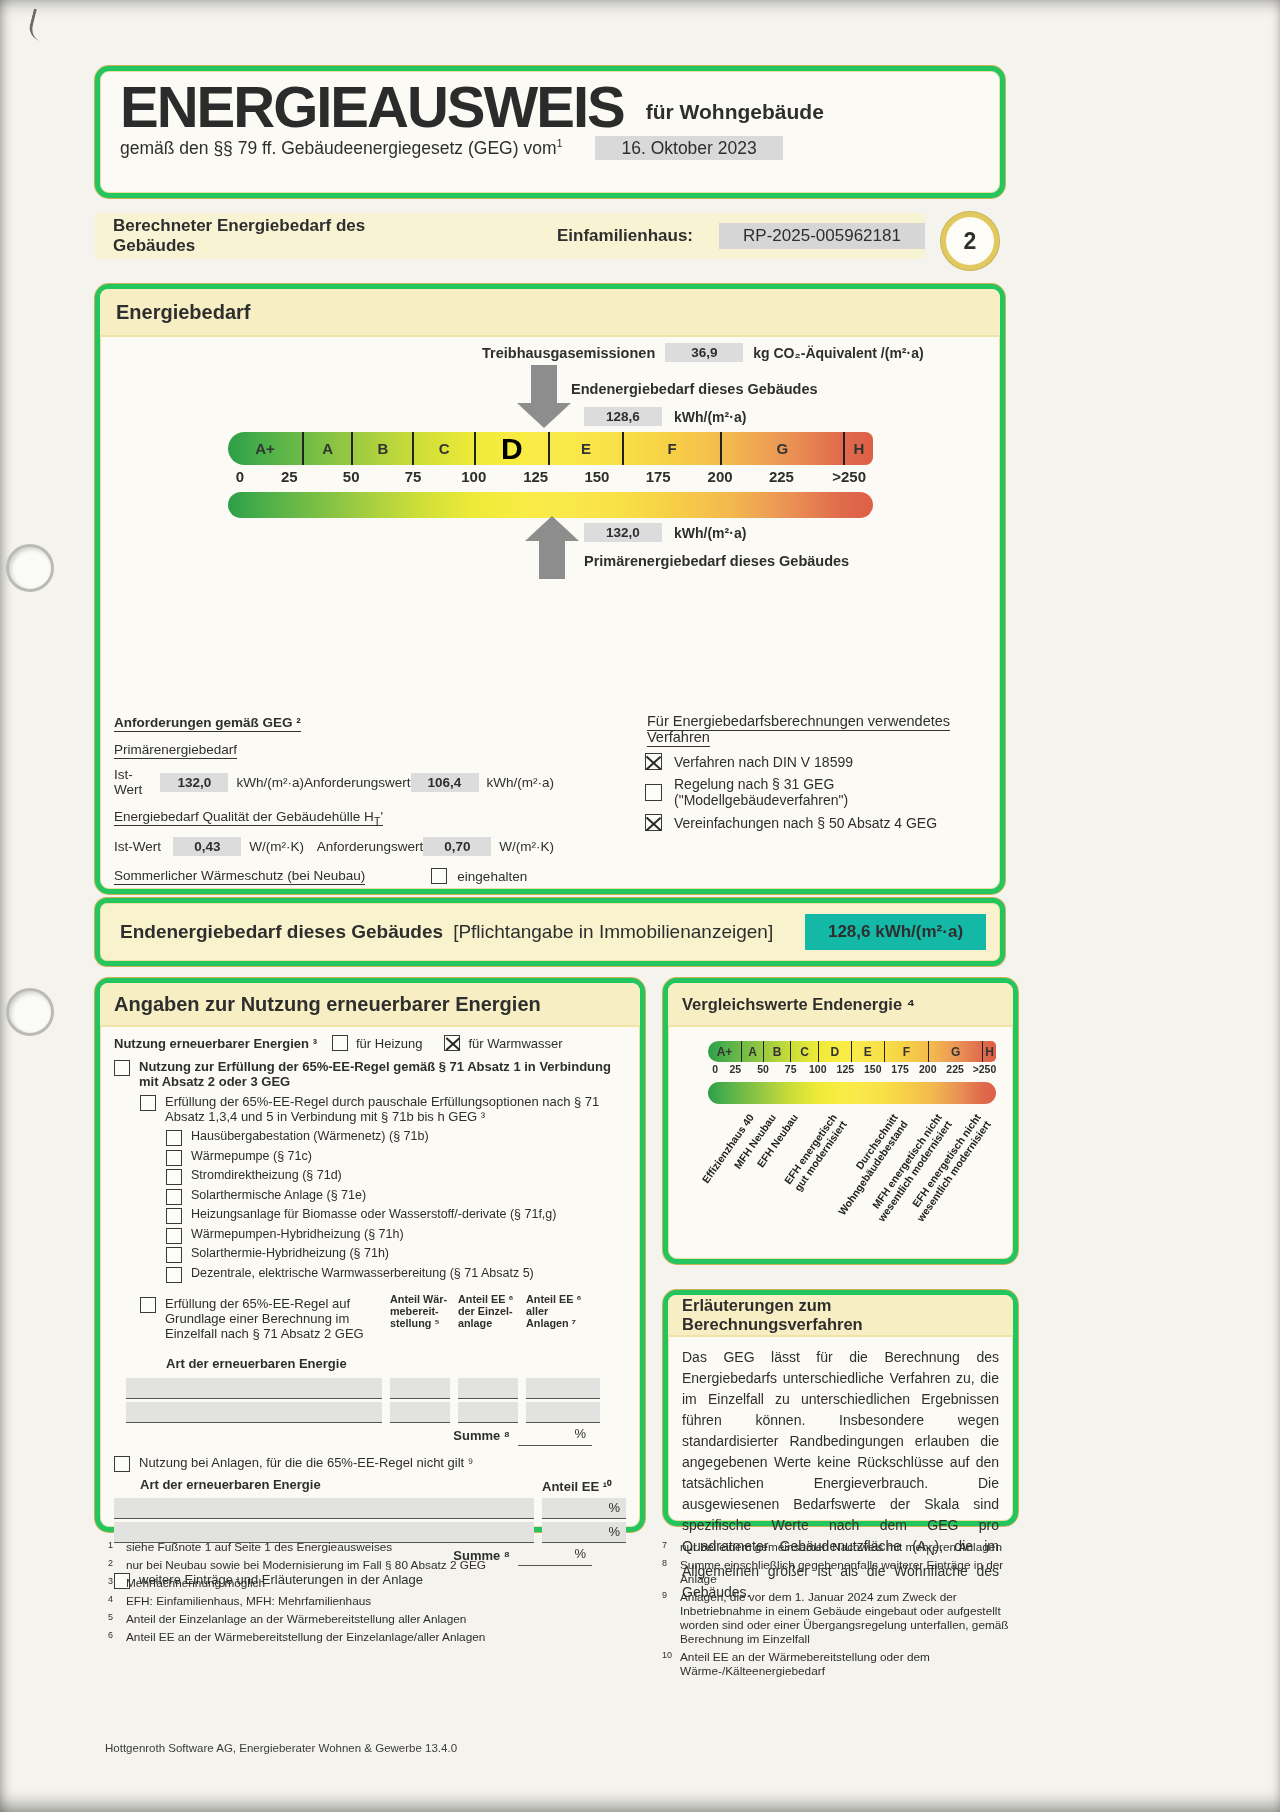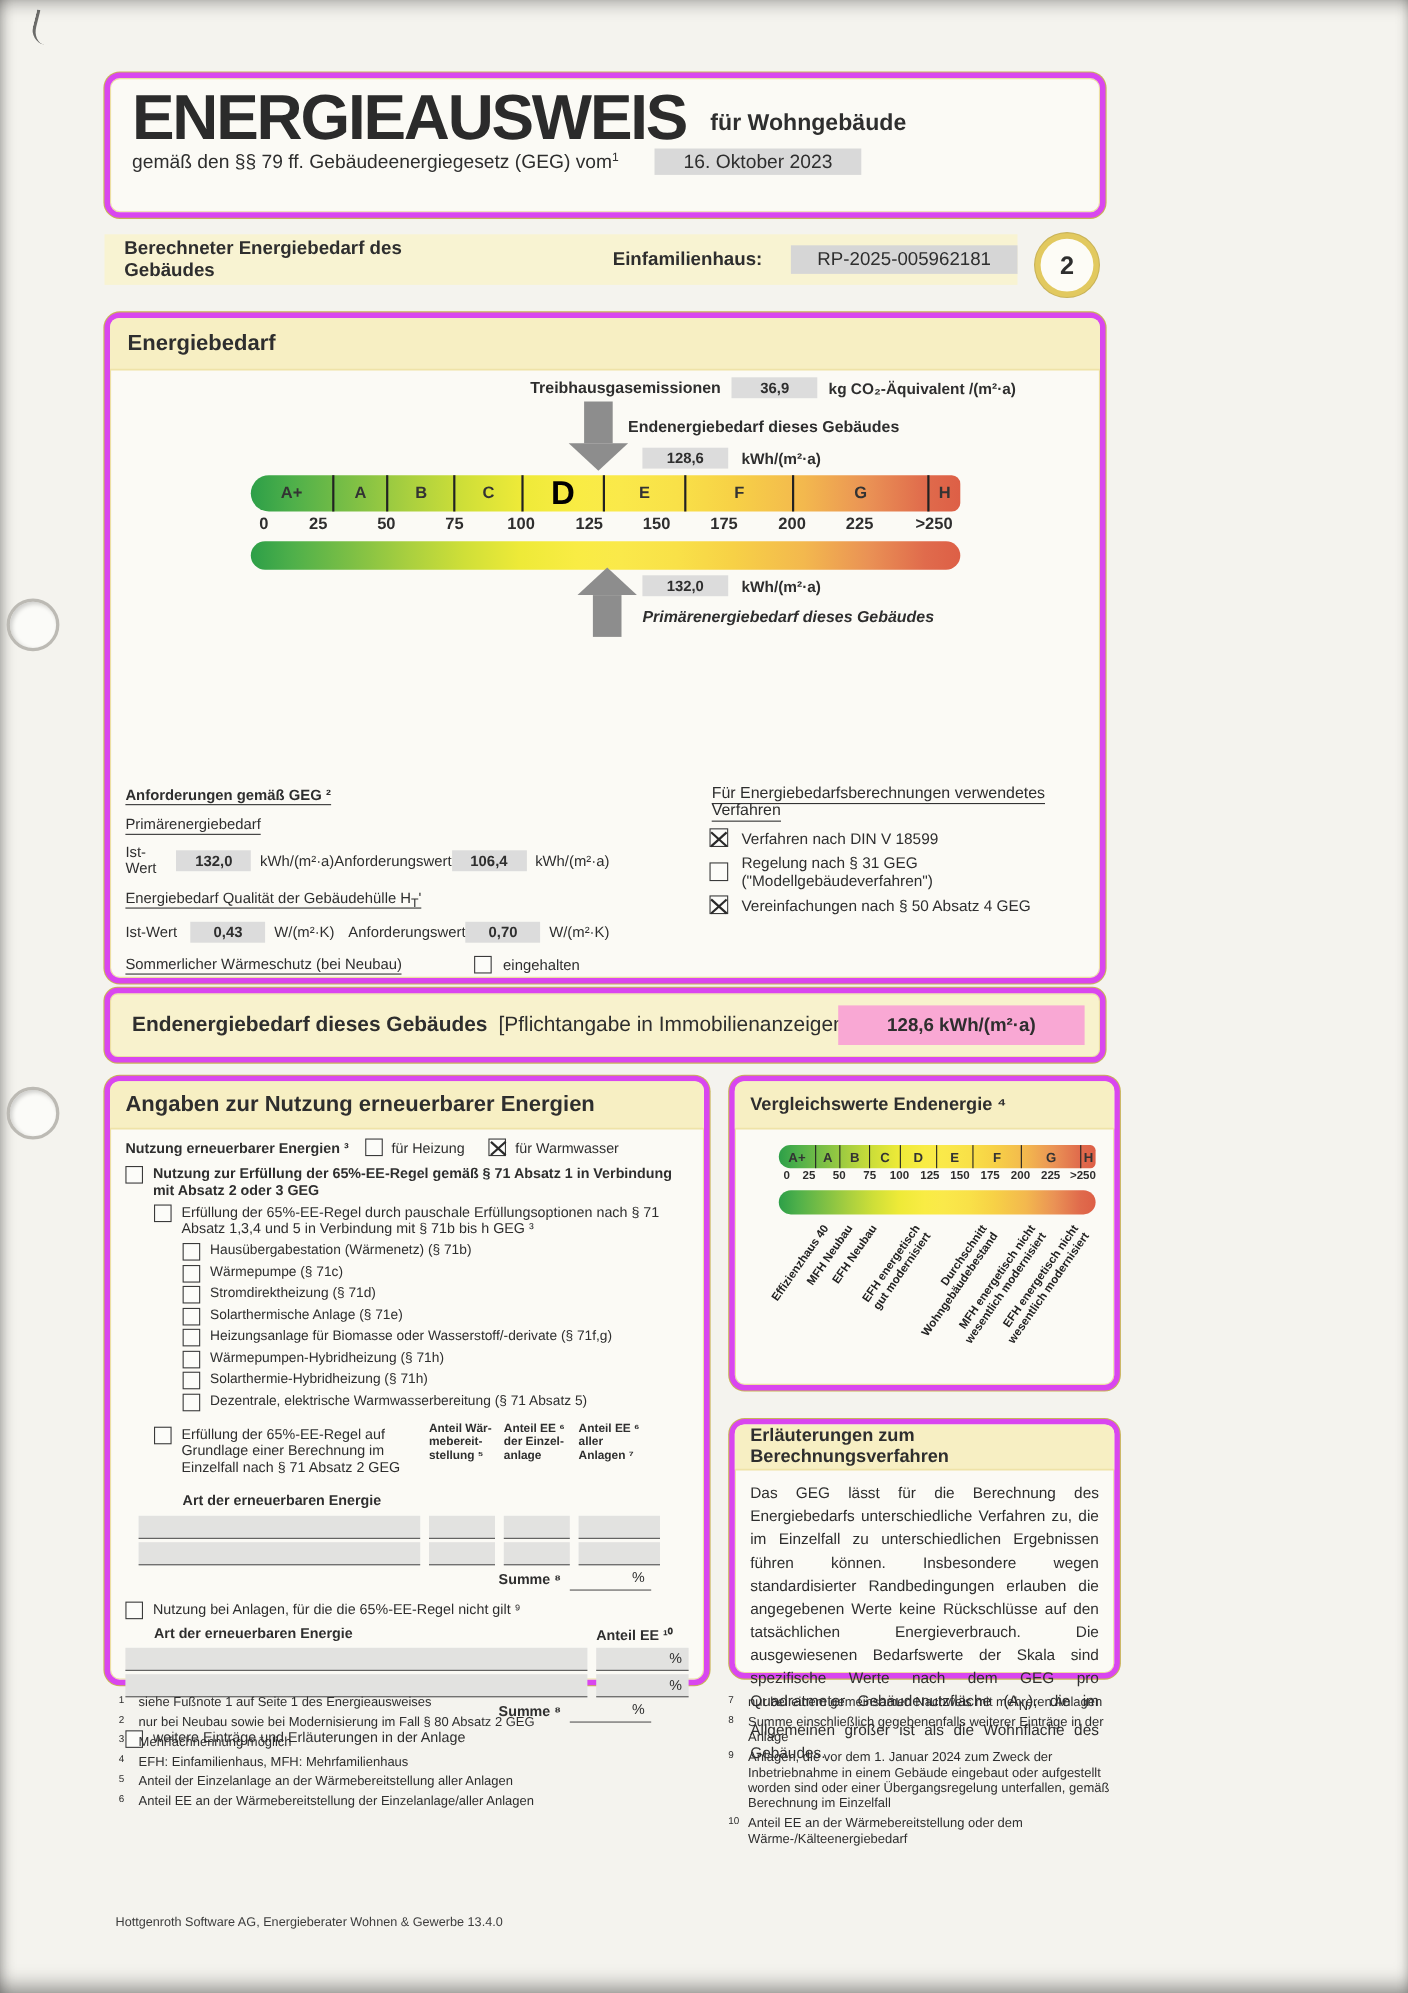--- a/index.html
+++ b/index.html
@@ -21,21 +21,21 @@
   .vbox{display:inline-block;background:#dcdcdc;font-weight:bold;text-align:center;
     padding:2px 8px;min-width:62px;}
   .cb{width:14px;height:14px;border:1.7px solid #3a3a3a;display:inline-block;
     position:relative;background:#fcfcf9;flex:none;vertical-align:-2px;}
   .cb.checked::before,.cb.checked::after{content:"";position:absolute;left:-14%;top:50%;
     width:128%;height:2px;background:#2a2a2a;}
   .cb.checked::before{transform:rotate(42deg);}
   .cb.checked::after{transform:rotate(-42deg);}
 
   
-  .gbox{position:absolute;border:5px solid #d946ef;border-radius:14px;background:#fbfaf5;
+  .gbox{position:absolute;border:5px solid #22c55e;border-radius:14px;background:#fbfaf5;
     box-shadow:0 0 0 1px #c8b257, inset 0 0 0 1px #ecdfa2;}
   .strip{background:#f7efc3;border-radius:8px 8px 0 0;border-bottom:2px solid #efe3a8;}
 
   
   .hdr{left:95px;top:66px;width:900px;height:122px;}
   .hdr-inner{padding:6px 16px 0 20px;}
   .hdr h1{margin:0;display:inline-block;font-size:58px;letter-spacing:-2px;
     font-weight:bold;color:#2b2b2b;line-height:1.02;}
   .hdr .forlabel{font-size:21px;font-weight:bold;margin-left:22px;vertical-align:8px;}
   .lawline{font-size:17.5px;margin-top:1px;}
@@ -68,21 +68,21 @@
     border-top:25px solid #8d8d8d;}
   .arrow .headU{width:0;height:0;border-left:27px solid transparent;border-right:27px solid transparent;
     border-bottom:25px solid #8d8d8d;}
   .adown{top:28px;left:49%;}
   .aup{top:179px;left:50.3%;}
   .endlab{position:absolute;left:471px;top:44px;font-weight:bold;font-size:14.5px;}
   .endval{position:absolute;left:484px;top:70px;display:flex;gap:12px;align-items:center;}
   .endval .unit{font-weight:bold;font-size:14px;}
   .primval{position:absolute;left:484px;top:186px;display:flex;gap:12px;align-items:center;}
   .primval .unit{font-weight:bold;font-size:14px;}
-  .primlab{position:absolute;left:484px;top:216px;font-weight:bold;font-size:14.5px;font-style:italic;}
+  .primlab{position:absolute;left:484px;top:216px;font-weight:bold;font-size:14.5px;}
 
   .energy-gradient{background:linear-gradient(90deg,
     #2d9f48 0%,#4fb04a 6%,#7cbf45 14%,#a8cf3f 22%,#cfdf38 30%,#eeea38 38%,
     #f9ec44 46%,#fae94a 52%,#f9e148 60%,#f7d146 68%,#f3b84e 78%,#ea9255 87%,
     #e06b4c 95%,#dd5f46 100%);}
   .letters{position:absolute;top:95px;height:33px;display:flex;align-items:center;
     border-radius:17px 8px 8px 17px;}
   .letters span{display:flex;align-items:center;justify-content:center;
     font-weight:bold;font-size:15px;color:#333;height:100%;border-left:2px solid #222;box-sizing:border-box;}
   .letters span:first-child{border-left:none;}
@@ -126,21 +126,21 @@
   .verf{position:absolute;left:545px;top:376px;width:350px;font-size:14px;}
   .verf .h{font-weight:normal;font-size:14.5px;margin-bottom:8px;margin-left:2px;}
   .verf .item{display:flex;align-items:center;gap:12px;margin:6px 0;}
   .verf .cb{width:15px;height:15px;}
 
   
   .banner{left:95px;top:898px;width:900px;height:58px;border-radius:12px;background:#f8f2cd;
     display:flex;align-items:center;}
   .banner .tb{font-size:19px;font-weight:bold;margin-left:20px;}
   .banner .tn{font-size:19px;margin-left:10px;}
-  .banner .val{position:absolute;right:14px;background:#f9a8d4;width:224px;height:36px;
+  .banner .val{position:absolute;right:14px;background:#14b8a6;width:181px;height:36px;
     display:flex;align-items:center;justify-content:center;font-size:17px;font-weight:bold;}
 
   
   .renew{left:95px;top:978px;width:540px;height:544px;}
   .renew .strip{height:42px;display:flex;align-items:center;padding-left:14px;
     font-size:20px;font-weight:bold;}
   .rbody{padding:8px 14px 0 14px;font-size:13px;}
   .rrow1{display:flex;align-items:center;margin-bottom:8px;}
   .rrow1 .lab{font-weight:bold;width:218px;}
   .rrow1 .opt{display:flex;align-items:center;gap:8px;margin-right:22px;}

